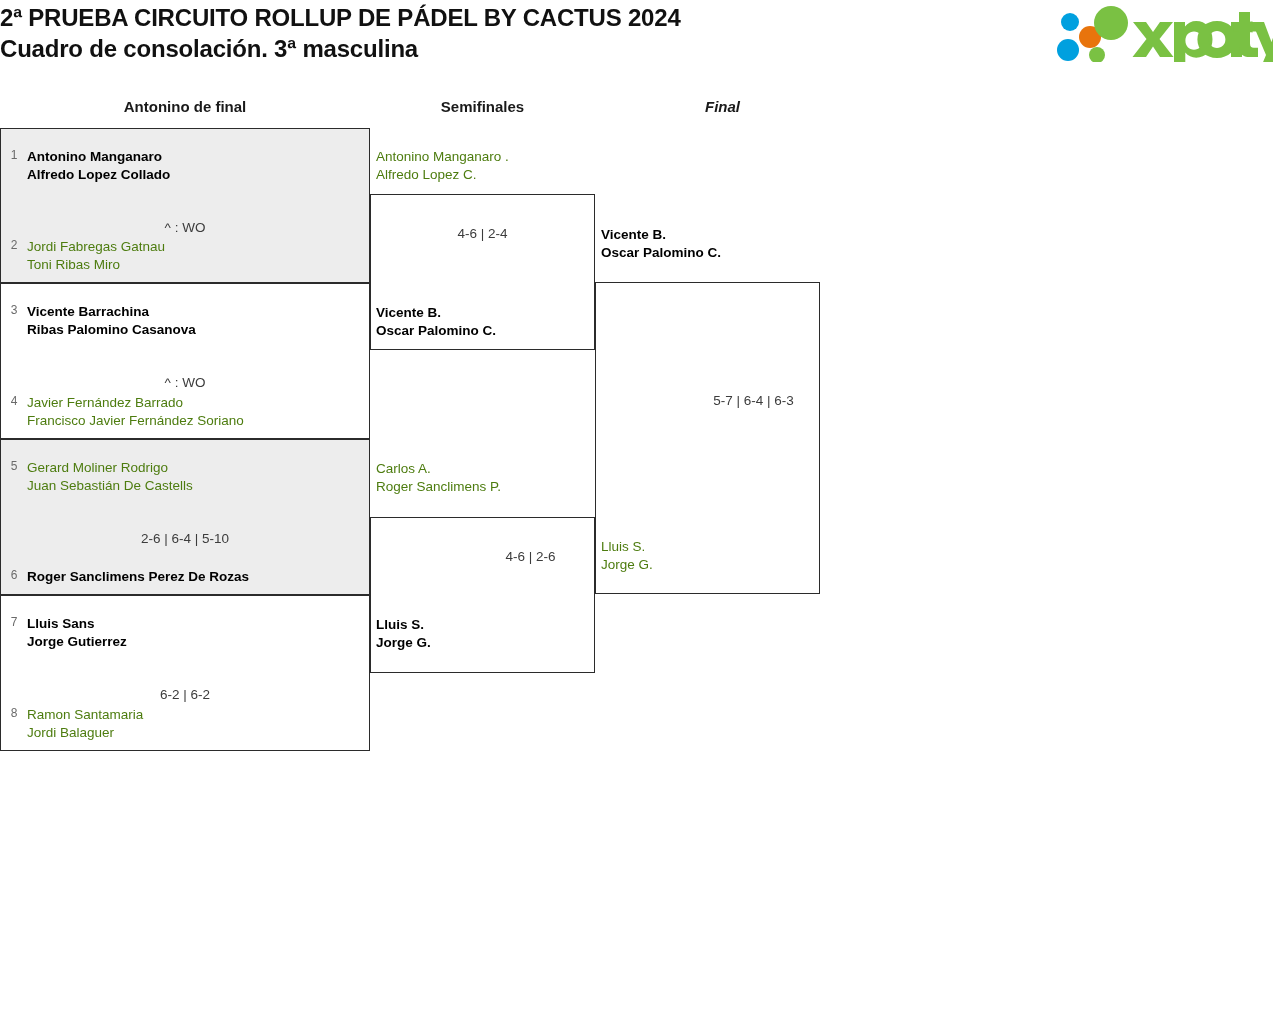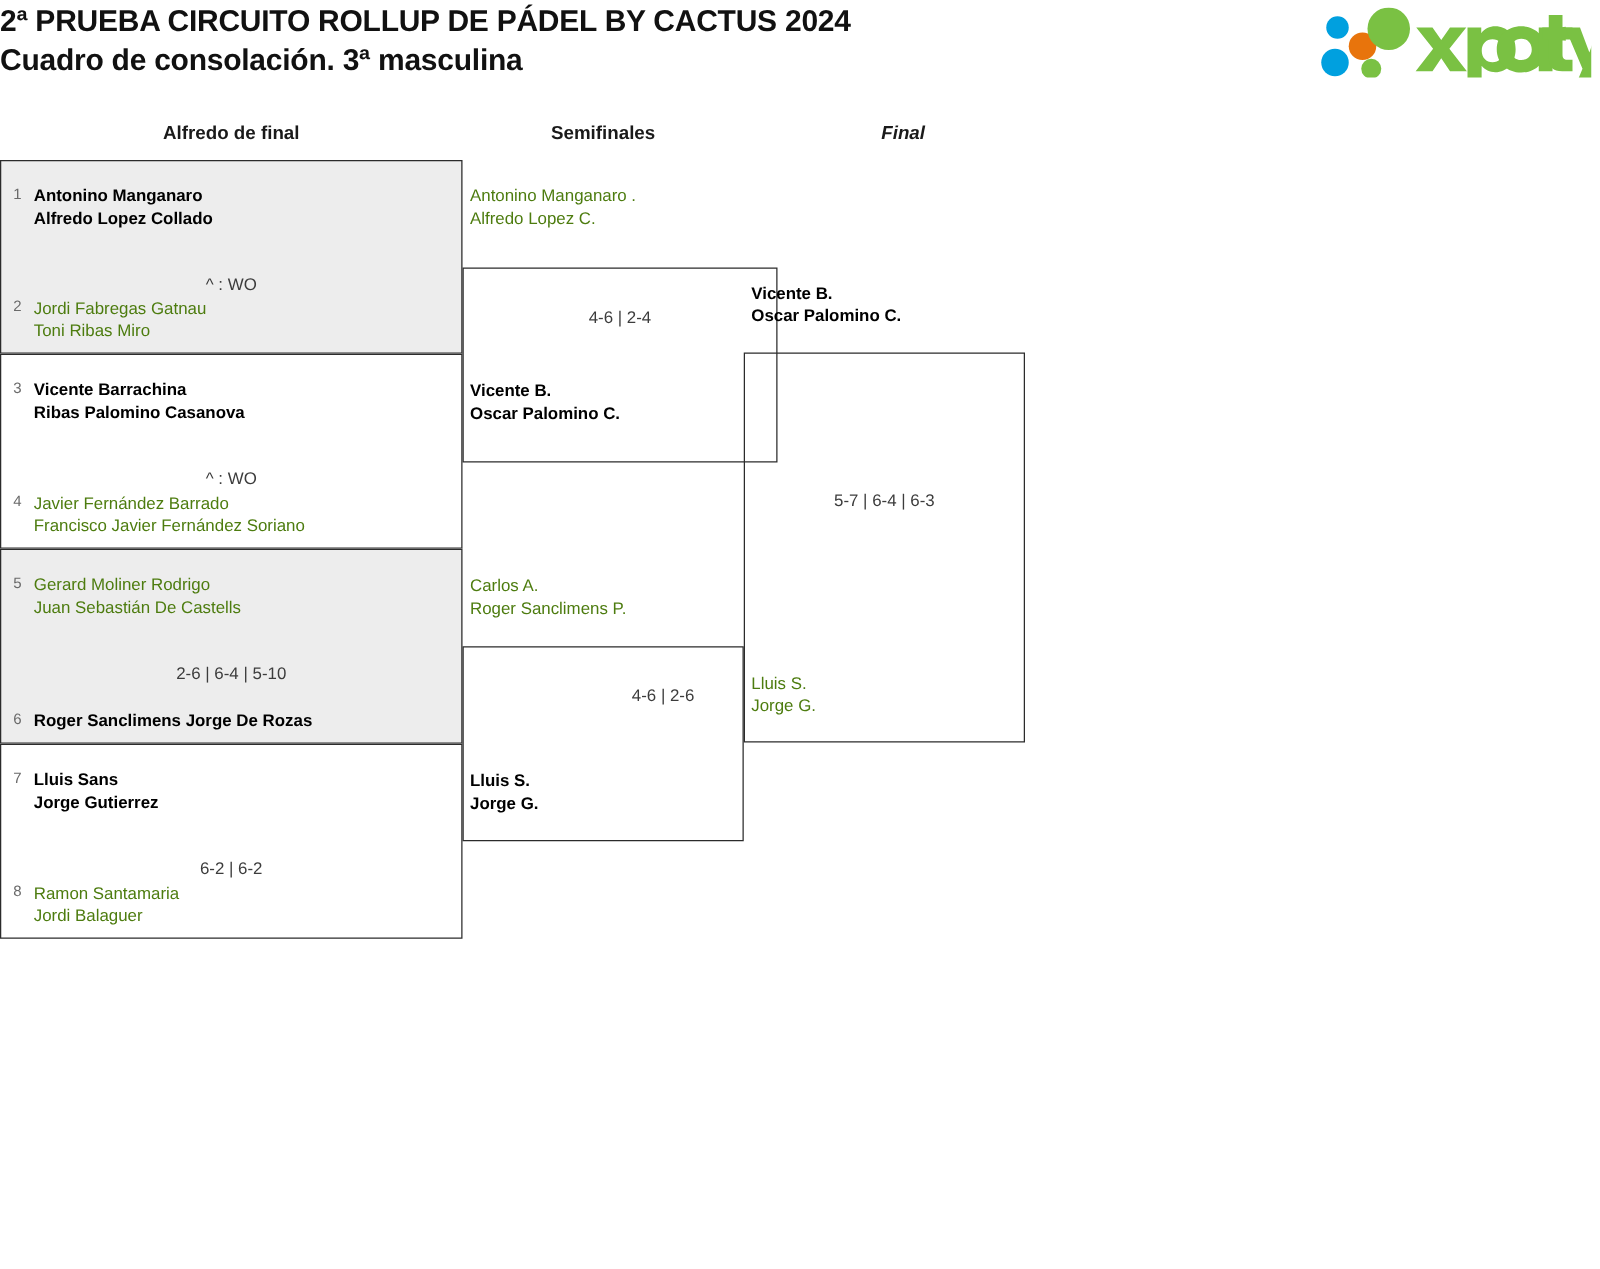--- a/index.html
+++ b/index.html
@@ -122,21 +122,21 @@
           <path d="M192 16 h11 v6.2 c2.3 -4.6 5.9 -6.8 10.6 -6.8 v11.2 c-0.9 -0.2 -1.9 -0.3 -2.9 -0.3 c-4.9 0 -7.7 2.9 -7.7 8.4 V51 h-11 V16 z" transform="translate(-10,0)"></path>
         </g>
         <g fill="#7ac143">
           <path d="M188 6 h11 v10 h8 v9.5 h-8 v12 c0 3 1.2 4.2 3.8 4.2 h4.2 V51 h-8.2 c-7.4 0 -10.8 -3.4 -10.8 -10.8 V25.5 h-5.2 V16 h5.2 V6 z" transform="translate(2,0)"></path>
           <path d="M206 16 h12 l7.5 20 l7 -20 h11.8 l-18.5 47 h-11.6 l5.8 -14 L206 16 z" transform="translate(-3,0)"></path>
         </g>
       </svg>
     </div>
   </div>
 
-  <div class="round-head rh-qf">Alfredo de final</div>
+  <div class="round-head rh-qf">Antonino de final</div>
   <div class="round-head rh-sf">Semifinales</div>
   <div class="round-head rh-f">Final</div>
 
   <div class="match qf shaded" style="top:128px; height:155px;">
     <div class="side top winner">
       <div class="seed">1</div>
       <div class="players">
         <div class="pname">Antonino Manganaro</div>
         <div class="pname">Alfredo Lopez Collado</div>
       </div>
@@ -174,21 +174,21 @@
       <div class="seed">5</div>
       <div class="players">
         <div class="pname">Gerard Moliner Rodrigo</div>
         <div class="pname">Juan Sebastián De Castells</div>
       </div>
     </div>
     <div class="score">2-6 | 6-4 | 5-10</div>
     <div class="side bot winner">
       <div class="seed">6</div>
       <div class="players">
-        <div class="pname">Roger Sanclimens Jorge De Rozas</div>
+        <div class="pname">Roger Sanclimens Perez De Rozas</div>
       </div>
     </div>
   </div>
 
   <div class="match qf" style="top:595px; height:156px;">
     <div class="side top winner">
       <div class="seed">7</div>
       <div class="players">
         <div class="pname">Lluis Sans</div>
         <div class="pname">Jorge Gutierrez</div>
@@ -202,21 +202,21 @@
         <div class="pname">Jordi Balaguer</div>
       </div>
     </div>
   </div>
 
   <div class="sf-label loser" style="left:376px; top:148px;">
     <div class="pname">Antonino Manganaro .</div>
     <div class="pname">Alfredo Lopez C.</div>
   </div>
 
-  <div class="connector" style="left:370px; top:214px; width:252px; height:156px;">
+  <div class="connector" style="left:370px; top:194px; width:225px; height:156px;">
     <div class="conn-score" style="top:31px;">4-6 | 2-4</div>
   </div>
 
   <div class="sf-label winner" style="left:376px; top:304px;">
     <div class="pname">Vicente B.</div>
     <div class="pname">Oscar Palomino C.</div>
   </div>
 
   <div class="sf-label loser" style="left:376px; top:460px;">
     <div class="pname">Carlos A.</div>
@@ -230,21 +230,21 @@
   <div class="sf-label winner" style="left:376px; top:616px;">
     <div class="pname">Lluis S.</div>
     <div class="pname">Jorge G.</div>
   </div>
 
   <div class="sf-label winner" style="left:601px; top:226px;">
     <div class="pname">Vicente B.</div>
     <div class="pname">Oscar Palomino C.</div>
   </div>
 
-  <div class="connector" style="left:595px; top:282px; width:225px; height:312px;">
+  <div class="connector" style="left:595px; top:282px; width:225px; height:312px;padding-left:46px;">
     <div class="conn-score" style="top:110px;">5-7 | 6-4 | 6-3</div>
   </div>
 
   <div class="sf-label loser" style="left:601px; top:538px;">
     <div class="pname">Lluis S.</div>
     <div class="pname">Jorge G.</div>
   </div>
 
 </div>
 

